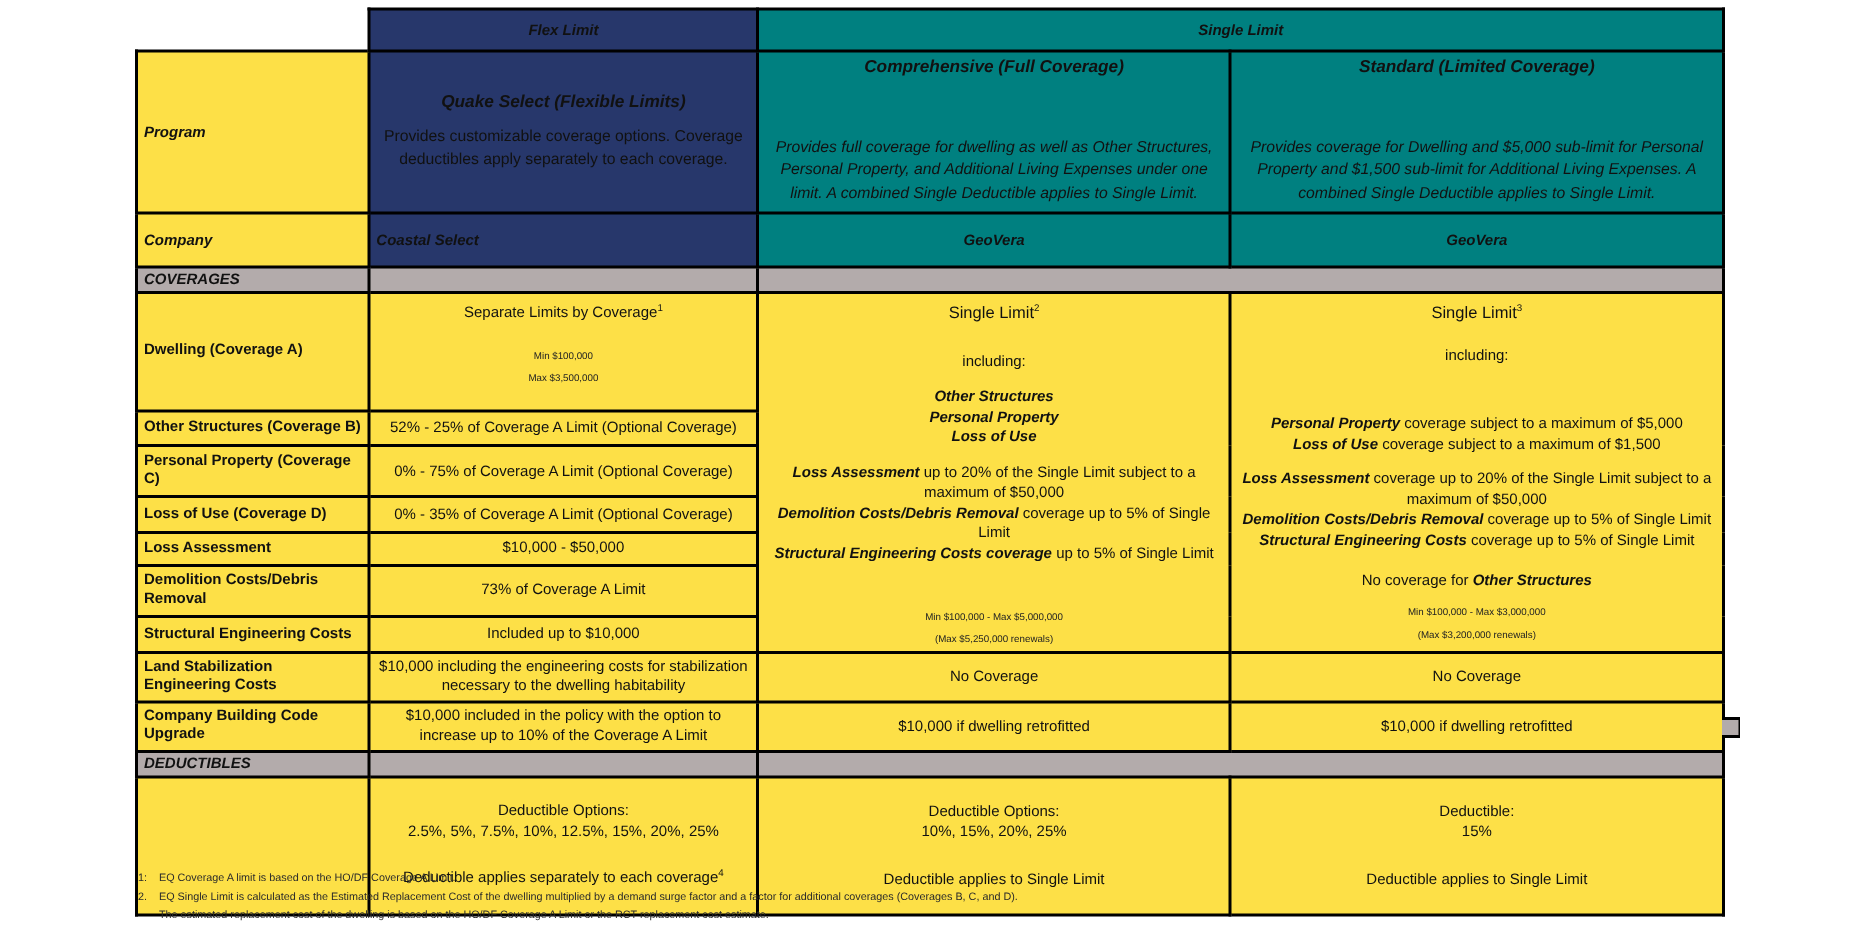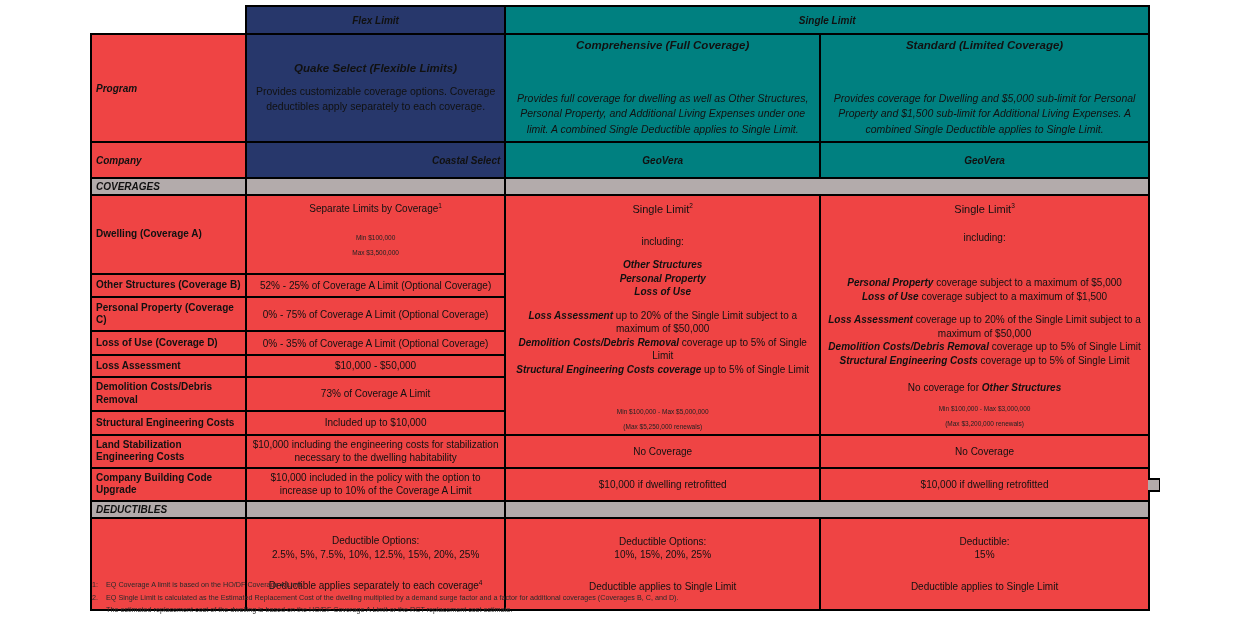--- a/index.html
+++ b/index.html
@@ -19,21 +19,21 @@
     border-collapse: collapse;
     table-layout: fixed;
     padding-left: 32px;
   }
   table.cmp td {
     border: 1px solid #000;
     vertical-align: middle;
     padding: 2px 4px;
     font-size: 10px;
     color: #111;
-    background: #ef4444;
+    background: #fde047;
   }
 
   
   col.c-label { width: 154px; }
   col.c-flex  { width: 258px; }
   col.c-comp  { width: 313px; }
   col.c-std   { width: 327px; }
 
   
   .band-blank { border: none !important; background: transparent !important; }
@@ -79,21 +79,21 @@
 
   
   .co-label {
     font-style: italic; font-weight: bold; font-size: 11px;
     text-align: left; padding-left: 4px; height: 36px;
     border: 2px solid #000 !important;
   }
   .co-navy {
     background: #27376b !important; color:#fff;
     font-style: italic; font-weight: bold; font-size: 11px;
-    text-align: right; border: 2px solid #000 !important;
+    text-align: left; border: 2px solid #000 !important;
   }
   .co-teal {
     background: #008080 !important; color:#fff;
     font-style: italic; font-weight: bold; font-size: 11px;
     text-align: center; border: 2px solid #000 !important;
   }
 
   
   .sec-label {
     background: #b3abab !important;

